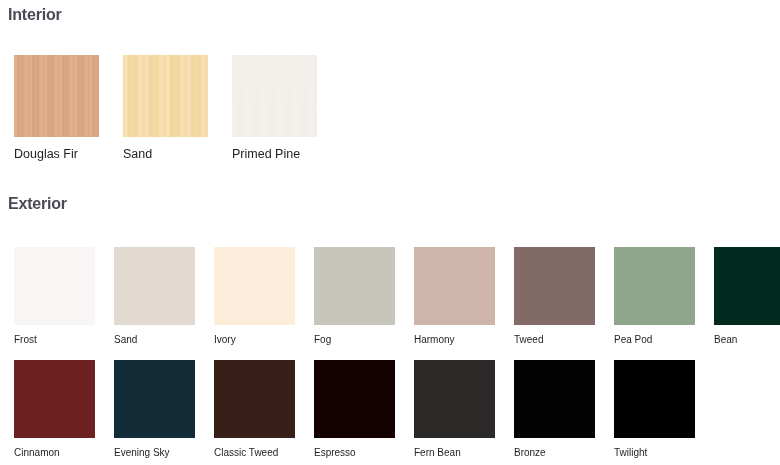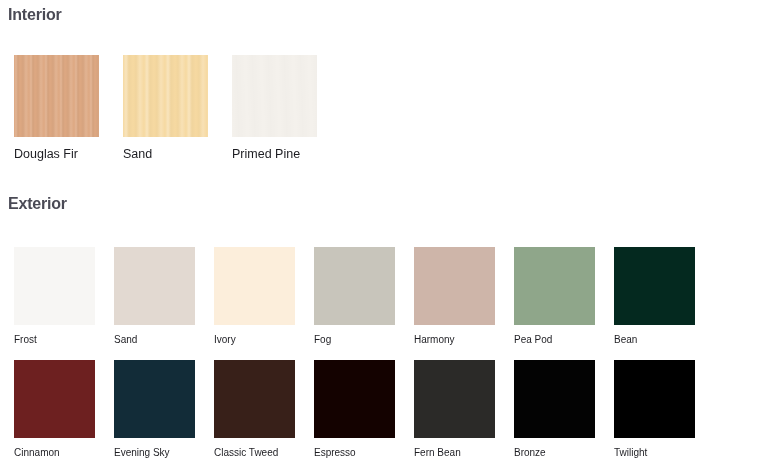--- a/index.html
+++ b/index.html
@@ -161,20 +161,24 @@
       </div>
       <div class="swatch-cell">
         <span class="swatch-chip" style="background: rgb(200, 197, 187);"></span>
         <span class="swatch-label">Fog</span>
       </div>
       <div class="swatch-cell">
         <span class="swatch-chip" style="background: rgb(206, 181, 169);"></span>
         <span class="swatch-label">Harmony</span>
       </div>
       <div class="swatch-cell">
+        <span class="swatch-chip" style="background: rgb(130, 107, 103);"></span>
+        <span class="swatch-label">Tweed</span>
+      </div>
+      <div class="swatch-cell">
         <span class="swatch-chip" style="background: rgb(143, 166, 138);"></span>
         <span class="swatch-label">Pea Pod</span>
       </div>
       <div class="swatch-cell">
         <span class="swatch-chip" style="background: rgb(4, 41, 31);"></span>
         <span class="swatch-label">Bean</span>
       </div>
     </div>
 
   <div class="swatch-row" id="exterior-row-2">

